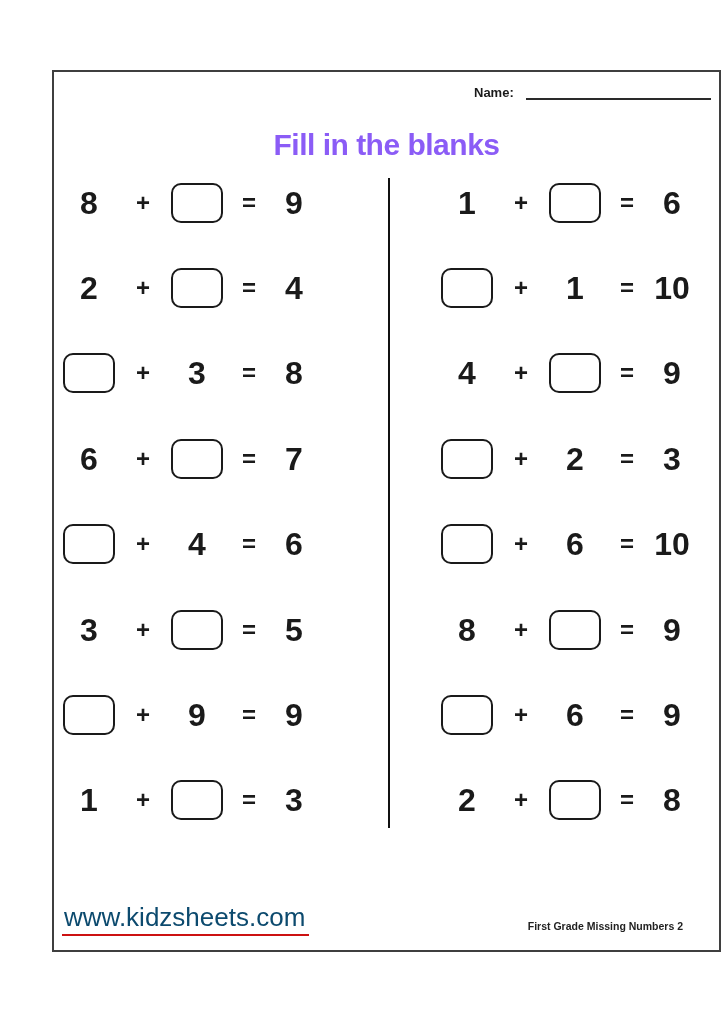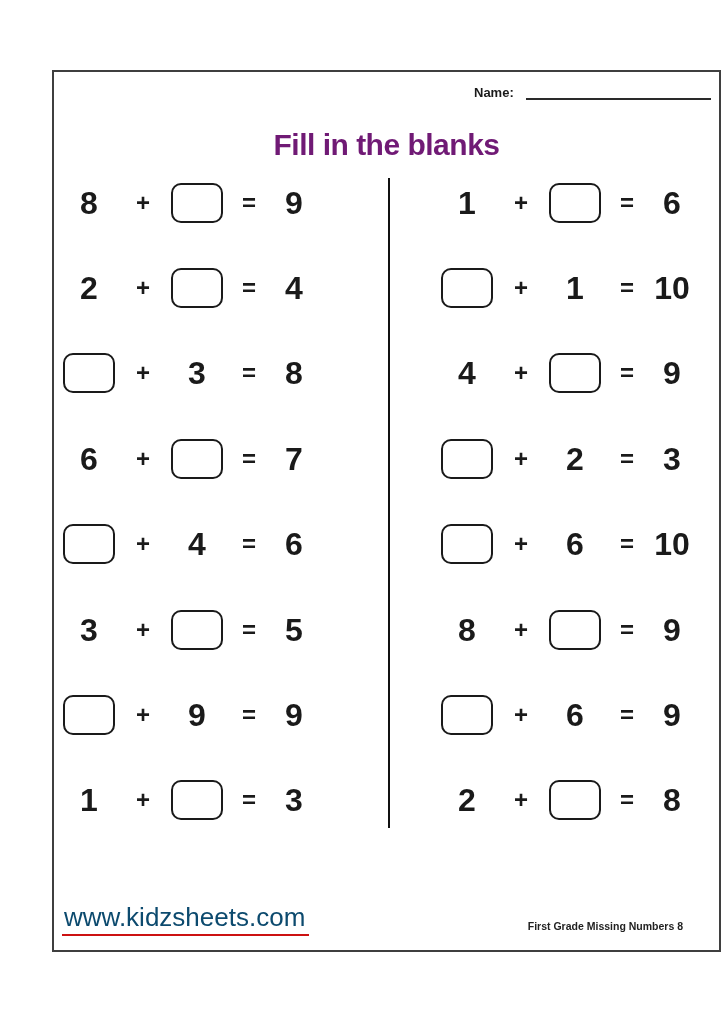--- a/index.html
+++ b/index.html
@@ -47,21 +47,21 @@
     border-bottom: 2px solid #2a2a2a;
   }
   .title {
     position: absolute;
     top: 56px;
     left: 0;
     width: 100%;
     text-align: center;
     font-size: 30px;
     font-weight: bold;
-    color: #701a75;
+    color: #8b5cf6;
     letter-spacing: -0.5px;
   }
   .divider {
     position: absolute;
     left: 334px;
     top: 106px;
     width: 2px;
     height: 650px;
     background: #111111;
   }
@@ -246,16 +246,16 @@
         <div class="eq-row">
           <span class="num">2</span>
           <span class="op">+</span>
           <div class="answer-box"></div>
           <span class="op">=</span>
           <span class="num">8</span>
         </div>
       </div>
 
     <div class="footer-site">www.kidzsheets.com</div>
-    <div class="footer-caption">First Grade Missing Numbers 8</div>
+    <div class="footer-caption">First Grade Missing Numbers 2</div>
 
   </div>
 </div>
 
 </body></html>

